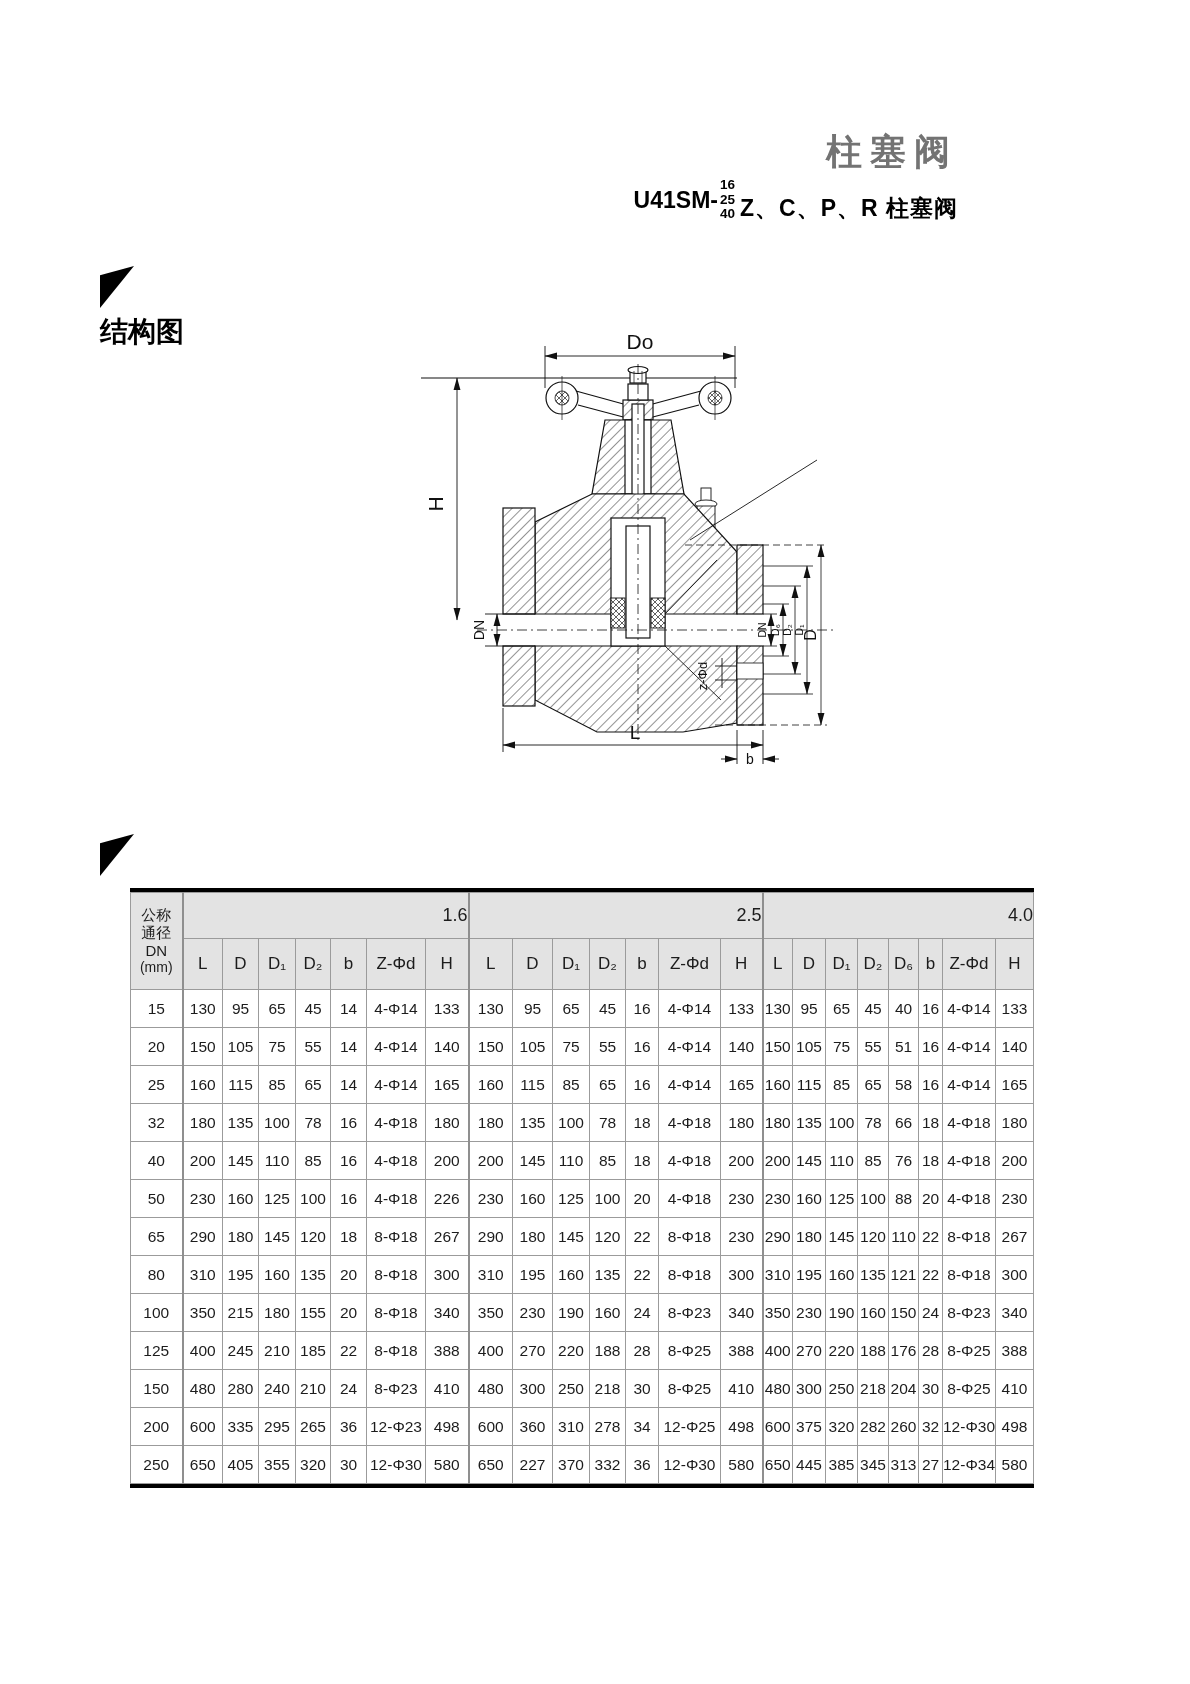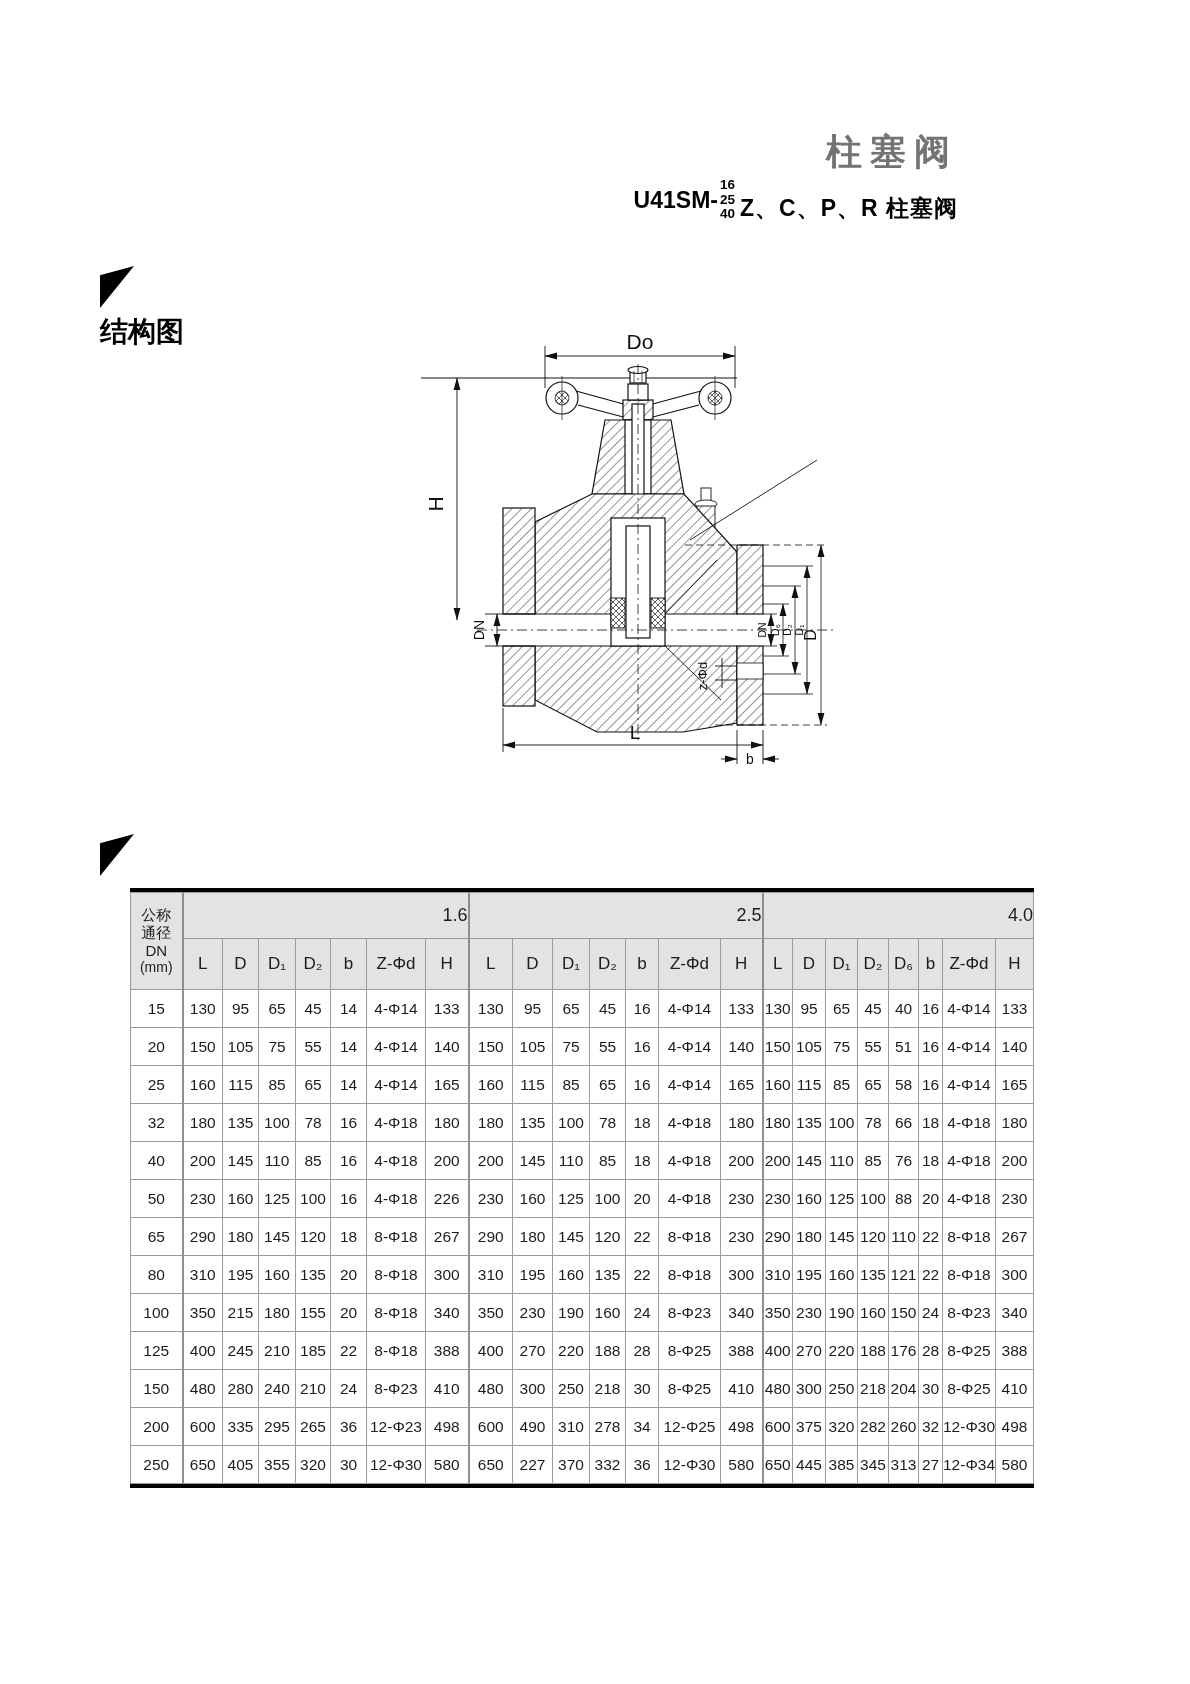--- a/index.html
+++ b/index.html
@@ -555,21 +555,21 @@
         <tr>
           <td>200</td>
           <td class="sep">600</td>
           <td>335</td>
           <td>295</td>
           <td>265</td>
           <td>36</td>
           <td>12-Φ23</td>
           <td>498</td>
           <td class="sep">600</td>
-          <td>490</td>
+          <td>360</td>
           <td>310</td>
           <td>278</td>
           <td>34</td>
           <td>12-Φ25</td>
           <td>498</td>
           <td class="sep">600</td>
           <td>375</td>
           <td>320</td>
           <td>282</td>
           <td>260</td>

